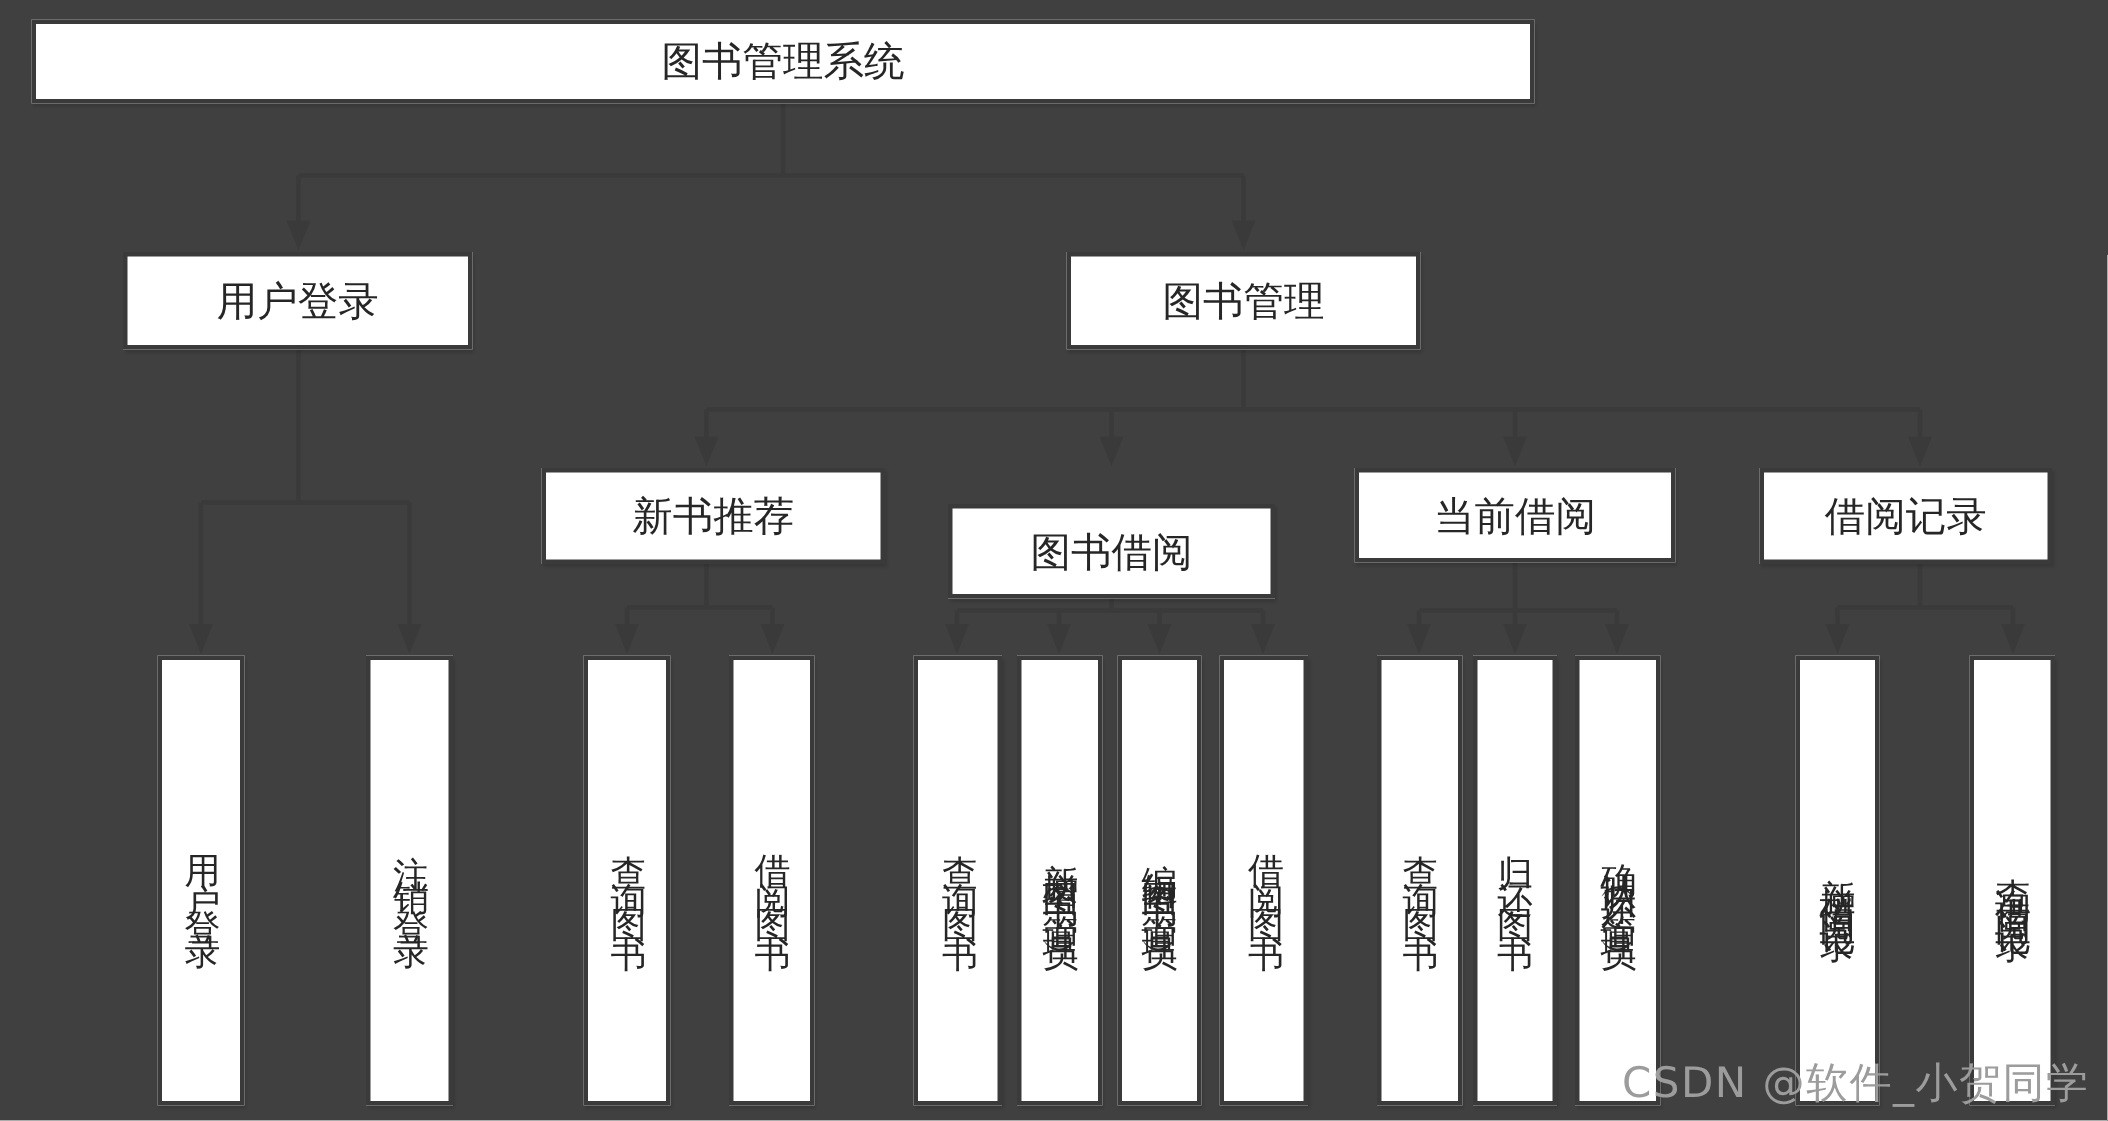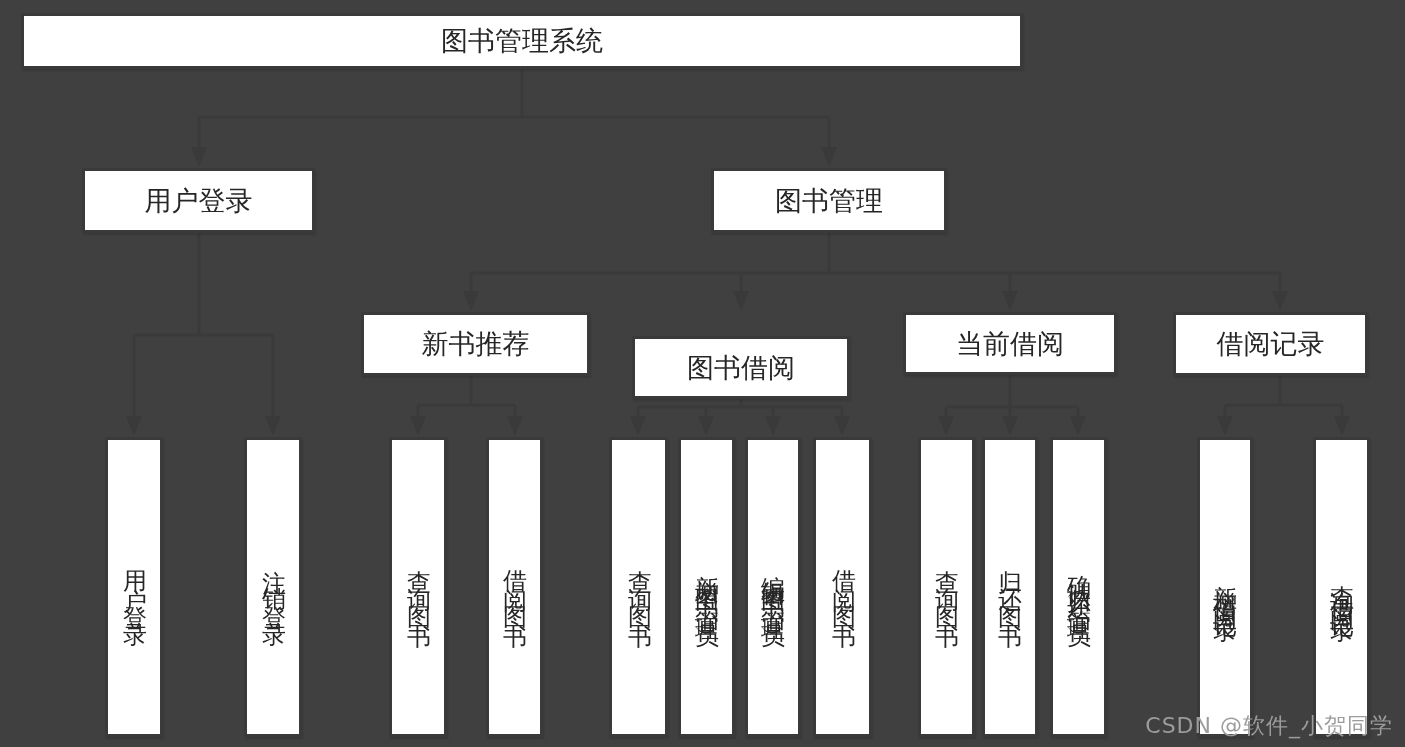--- a/index.html
+++ b/index.html
@@ -30,21 +30,21 @@
     text-align:center;
     font-size:24px;
     letter-spacing:7px;
     line-height:50px;
     white-space:normal;
   }
   .leaf.loose{letter-spacing:18px;}
   #watermark{
     position:absolute;
     right:12px;bottom:6px;
-    font-size:22px;
+    font-size:28px;
     color:#9c9c9c;
     z-index:3;
     letter-spacing:1px;
   }
 </style>
 </head>
 <body>
 
 <div id="canvas">
 

